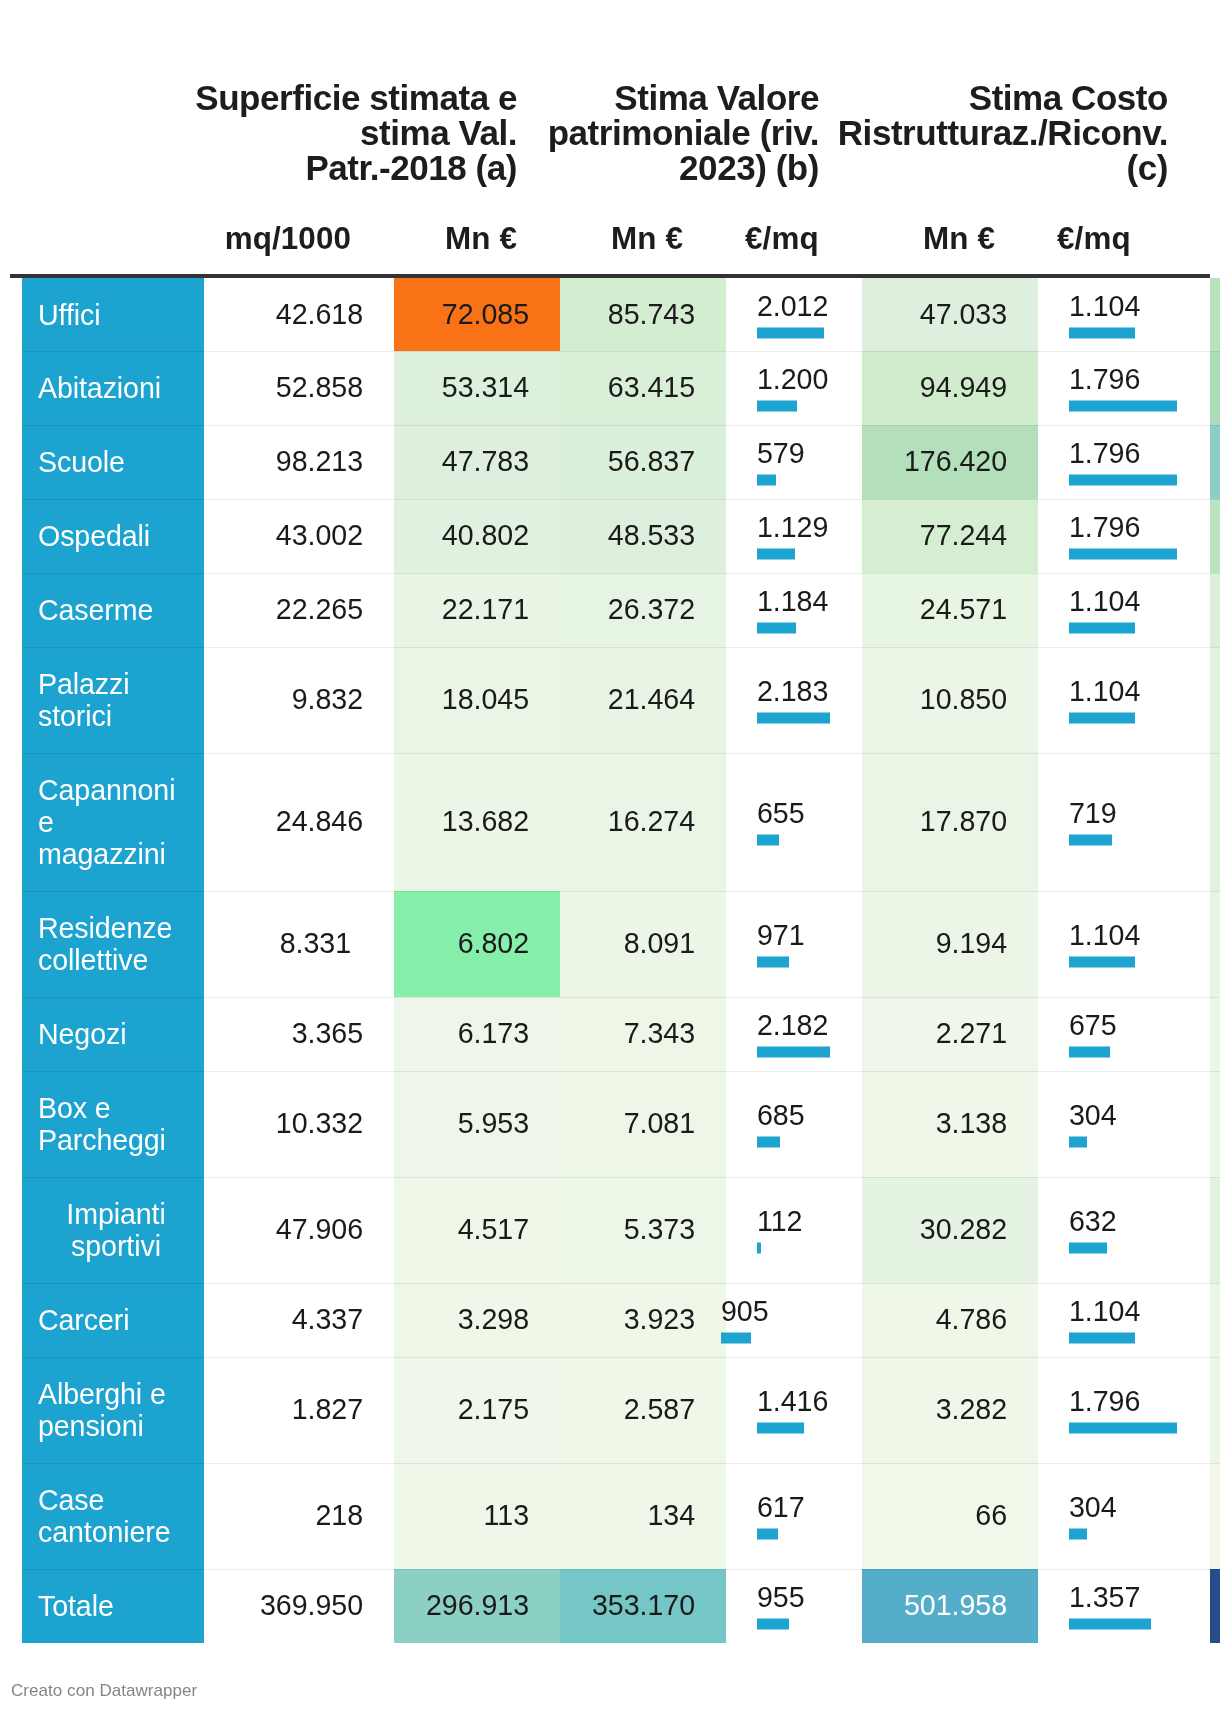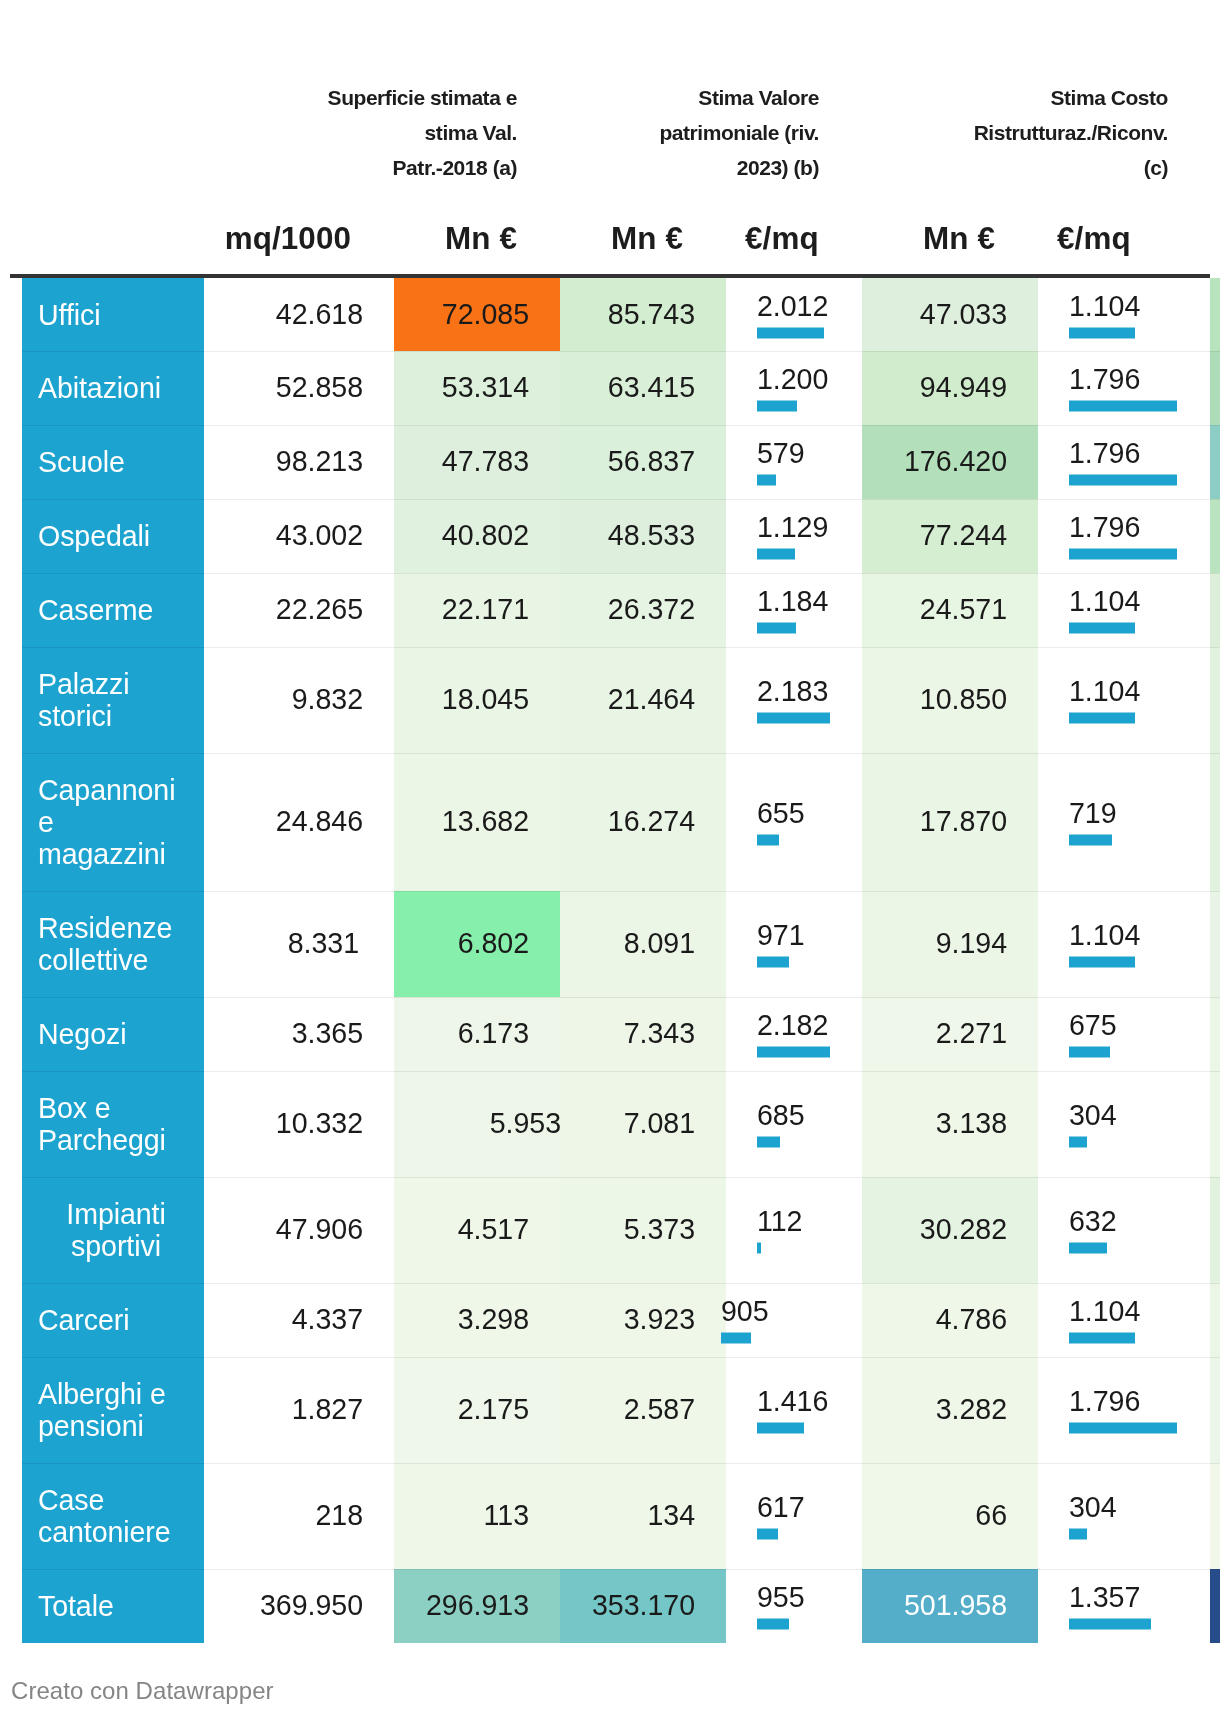--- a/index.html
+++ b/index.html
@@ -8,21 +8,21 @@
     width:1220px;height:1718px;overflow:hidden;
     font-family:"Liberation Sans", sans-serif;
     -webkit-font-smoothing:antialiased;
     text-rendering:optimizeLegibility;
   }
 
   
   #head{position:absolute;left:0;top:0;width:1220px;height:278px;}
   .grp{
     position:absolute;
-    font-size:21px;font-weight:bold;color:#1d1d1d;
+    font-size:35px;font-weight:bold;color:#1d1d1d;
     letter-spacing:-0.45px;
     text-align:right;line-height:34.9px;
     white-space:normal;
   }
   .sub{
     position:absolute;top:221px;
     font-size:31.4px;font-weight:bold;color:#1d1d1d;
     letter-spacing:0.1px;
     line-height:35px;white-space:nowrap;
   }
@@ -42,21 +42,21 @@
   .num{font-size:28.6px;line-height:32px;color:#1a1a1a;letter-spacing:-0.05px;}
   .num .tx{position:absolute;right:31px;left:8px;top:50%;transform:translateY(-50%);margin-top:-1px;text-align:right;white-space:nowrap;}
   .barc{font-size:28.6px;line-height:32px;color:#1a1a1a;letter-spacing:-0.05px;}
   .barc .bw{position:absolute;left:0;right:0;top:50%;transform:translateY(-50%);margin-top:-3px;height:43px;}
   .barc .tx{position:absolute;left:31px;top:-1px;white-space:nowrap;}
   .barc .bl{position:absolute;left:31px;top:37px;height:11px;background:#1CA3D0;}
   .sep{position:absolute;left:0;right:0;bottom:-1px;height:1px;background:rgba(0,0,0,0.075);z-index:3;}
 
   #footer{
     position:absolute;left:11px;top:1679px;
-    font-size:24px;color:#858585;line-height:24px;white-space:nowrap;
+    font-size:17px;color:#858585;line-height:24px;white-space:nowrap;
     letter-spacing:0.05px;
   }
 </style>
 </head>
 <body>
 
 <div id="head">
     <div class="grp" style="left: 0px; width: 517px; top: 81px; white-space: nowrap;"><span>Superficie stimata e</span><br><span>stima Val.</span><br><span>Patr.-2018 (a)</span></div>
     <div class="grp" style="left: 0px; width: 819px; top: 81px; white-space: nowrap;"><span>Stima Valore</span><br><span>patrimoniale (riv.</span><br><span>2023) (b)</span></div>
     <div class="grp" style="left: 0px; width: 1168px; top: 81px; white-space: nowrap;"><span>Stima Costo</span><br><span>Ristrutturaz./Riconv.</span><br><span>(c)</span></div>
@@ -283,21 +283,21 @@
           <span class="bl" style="width:43.2px"></span>
         </span>
       </div>
       <div class="cell" style="left: 1188px; width: 12px; background: rgb(225, 242, 222);"></div>
       <div class="sep"></div>
     </div>
     <div class="row" style="height: 106px;">
       <div class="cell rh" style="left: 0px; width: 182px;">
         <span class="tx"><span>Residenze</span><br><span>collettive</span></span>
       </div>
-      <div class="cell num" style="left: 178px; width: 190px;">
+      <div class="cell num" style="left: 170px; width: 190px;">
         <span class="tx">8.331</span>
       </div>
       <div class="cell num" style="left: 372px; width: 166px; background: #86efac;">
         <span class="tx">6.802</span>
       </div>
       <div class="cell num" style="left: 538px; width: 166px; background: rgb(236, 246, 231);">
         <span class="tx">8.091</span>
       </div>
       <div class="cell barc" style="left: 704px; width: 136px;">
         <span class="bw">
@@ -348,21 +348,21 @@
       <div class="cell" style="left: 1188px; width: 12px; background: rgb(234, 246, 230);"></div>
       <div class="sep"></div>
     </div>
     <div class="row" style="height: 106px;">
       <div class="cell rh" style="left: 0px; width: 182px;">
         <span class="tx"><span>Box e</span><br><span>Parcheggi</span></span>
       </div>
       <div class="cell num" style="left: 182px; width: 190px;">
         <span class="tx">10.332</span>
       </div>
-      <div class="cell num" style="left: 372px; width: 166px; background: rgb(237, 246, 232); padding-left: 32px;">
+      <div class="cell num" style="left: 372px; width: 166px; background: rgb(237, 246, 232);">
         <span class="tx">5.953</span>
       </div>
       <div class="cell num" style="left: 538px; width: 166px; background: rgb(237, 246, 231);">
         <span class="tx">7.081</span>
       </div>
       <div class="cell barc" style="left: 704px; width: 136px;">
         <span class="bw">
           <span class="tx">685</span>
           <span class="bl" style="width:22.8px"></span>
         </span>

